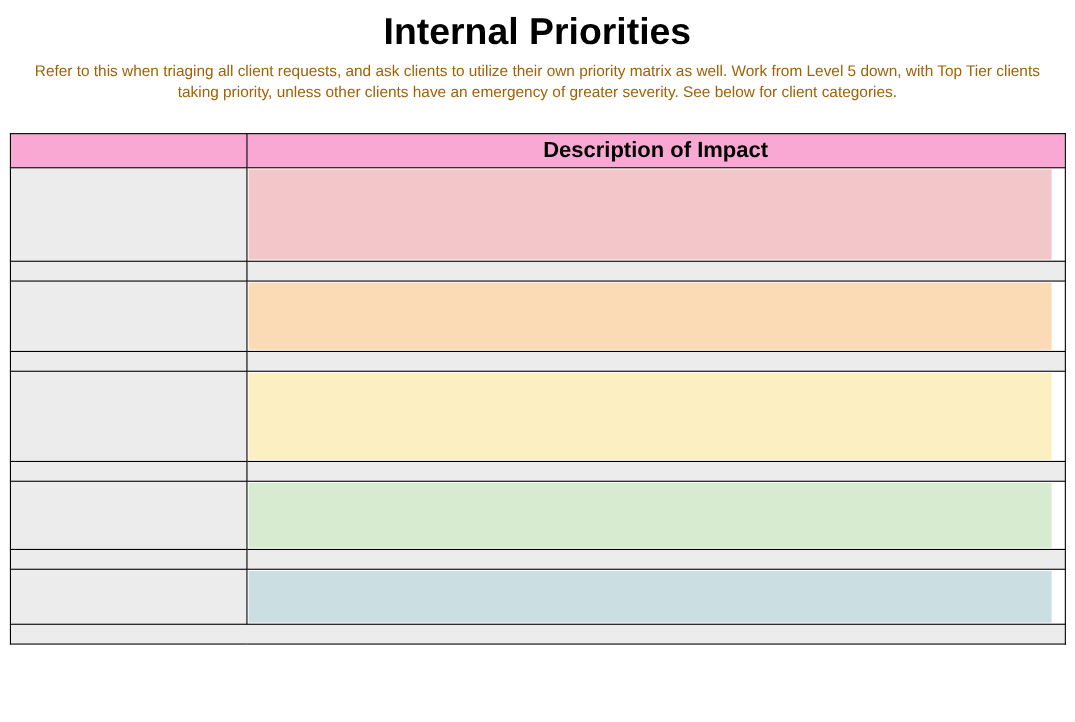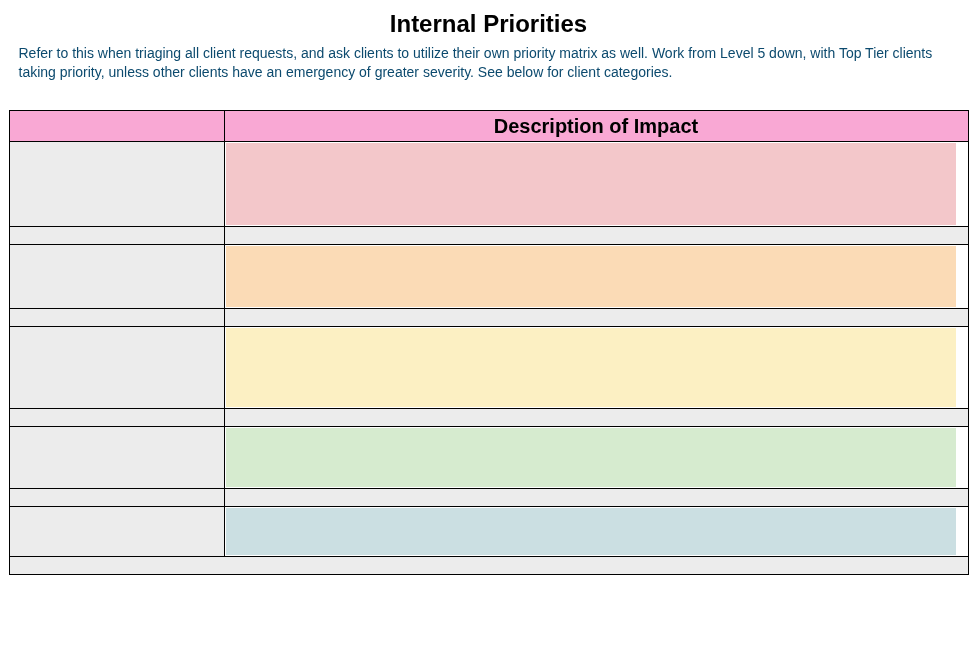--- a/index.html
+++ b/index.html
@@ -8,29 +8,29 @@
       padding: 0;
     }
     body {
       font-family: Arial, Helvetica, sans-serif;
       background: #ffffff;
       width: 977px;
       padding: 10px 8px;
     }
     .title {
       text-align: center;
-      font-size: 24px;
+      font-size: 34px;
       font-weight: bold;
       color: #000;
       margin-bottom: 6px;
     }
     .subtitle {
-      text-align: left;
+      text-align: center;
       font-size: 14px;
-      color: #0c4a6e;
+      color: #a16207;
       line-height: 1.35;
       max-width: 940px;
       margin: 0 auto 28px auto;
     }
     table {
       border-collapse: collapse;
       width: 960px;
       margin: 0 auto;
     }
     td {

